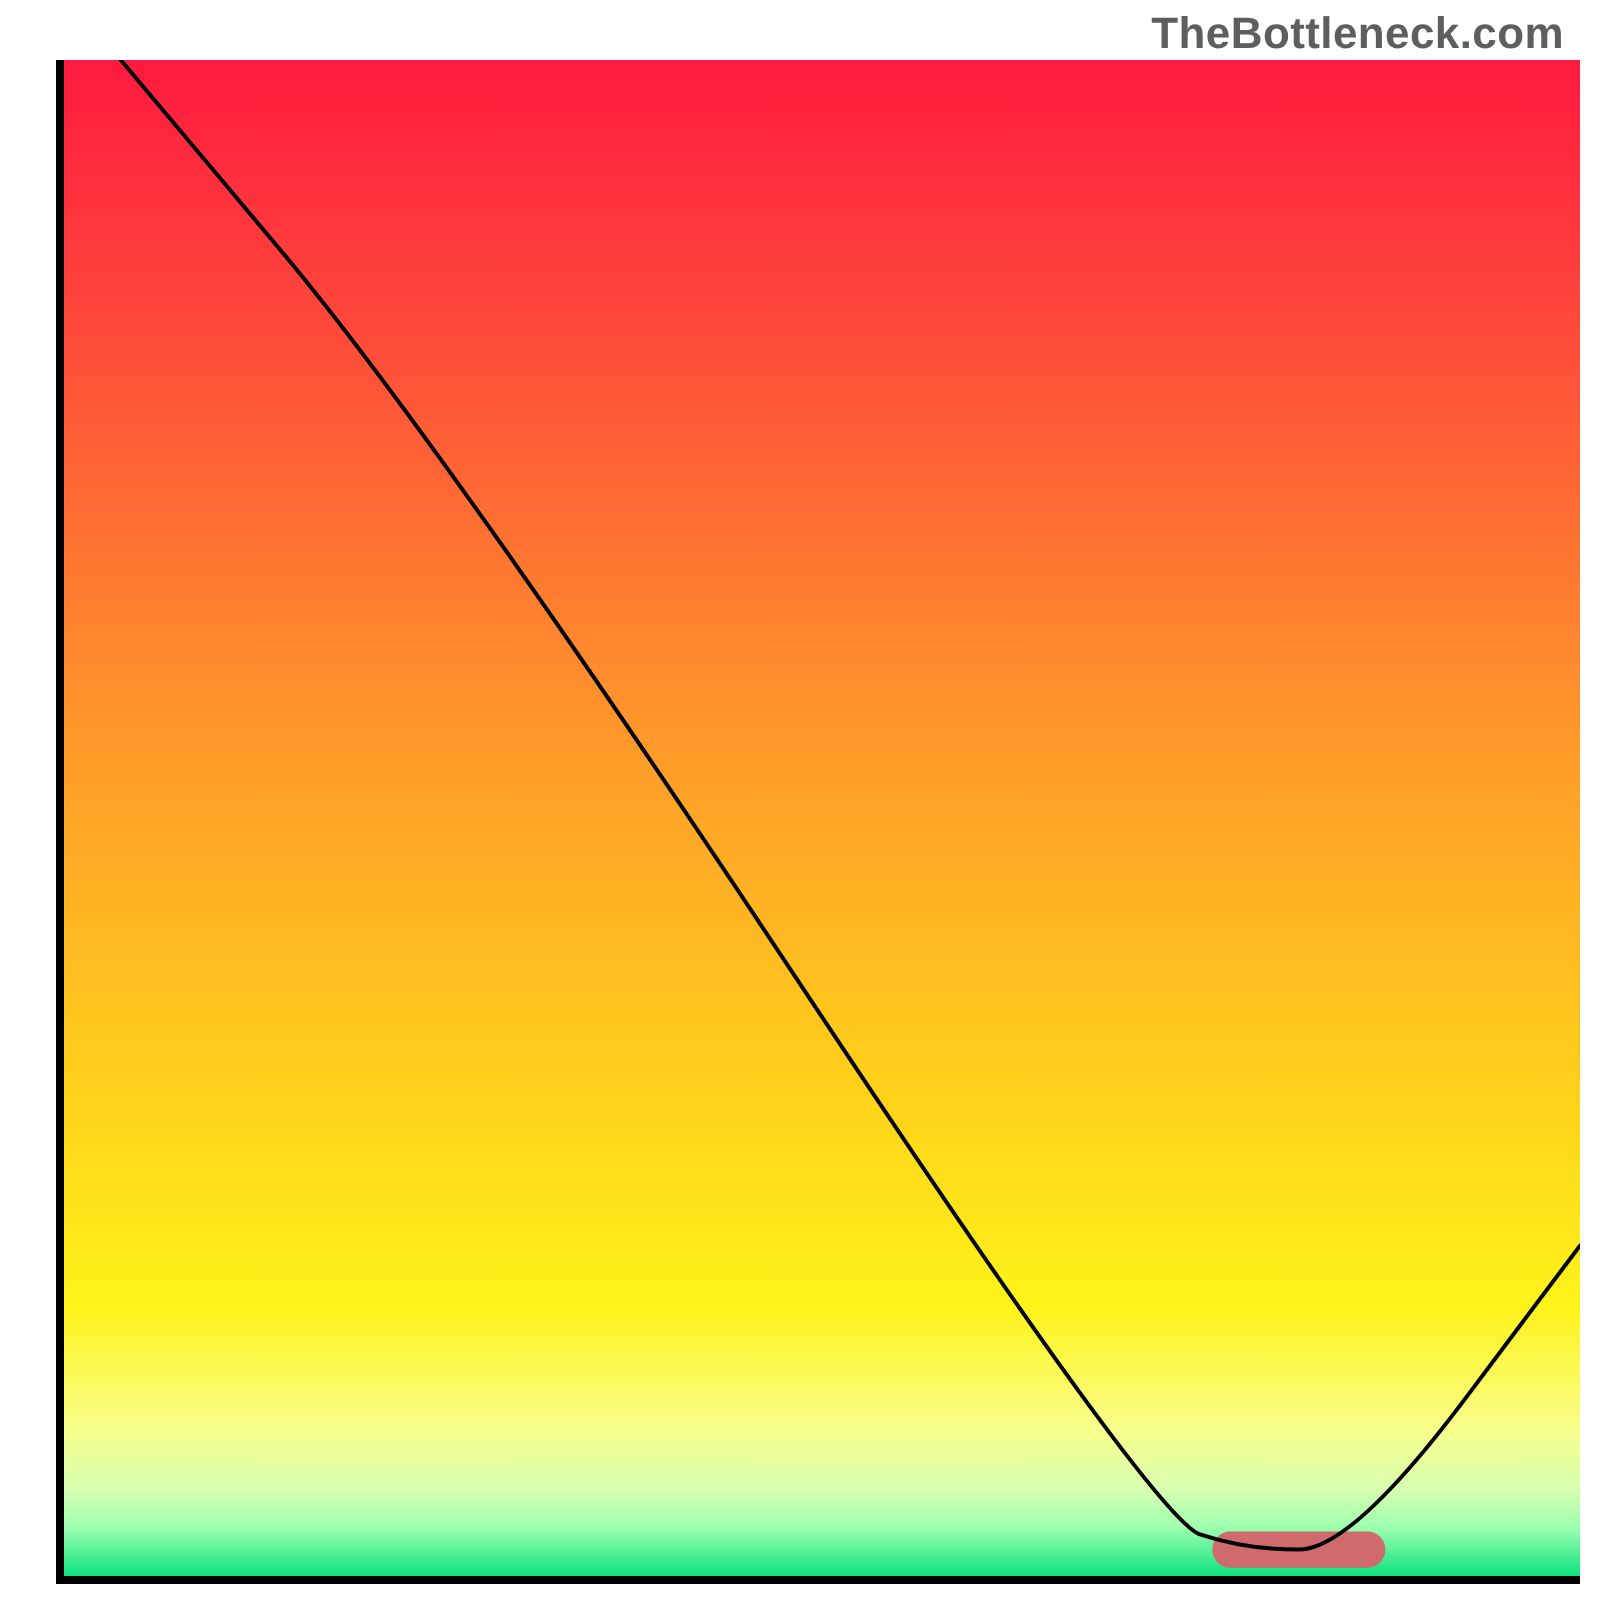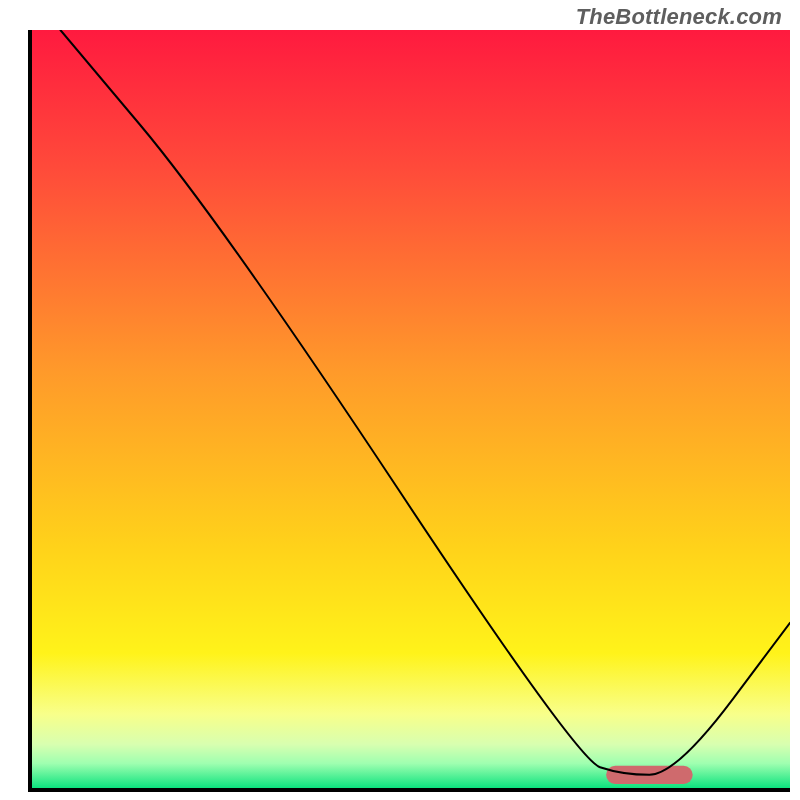--- a/index.html
+++ b/index.html
@@ -1,21 +1,20 @@
 <!DOCTYPE html>
 <html><head>
 <meta charset="utf-8">
 <style>
   * { margin: 0; padding: 0; box-sizing: border-box; }
   html, body { width: 800px; height: 800px; overflow: hidden; background: #fff; }
   .chart-wrap {
     position: relative;
     width: 800px;
     height: 735px;
-    font-style: italic;
   }
   .watermark {
     position: absolute;
     top: 4px;
     right: 18px;
     font-family: Arial, Helvetica, sans-serif;
     font-size: 22px;
     font-weight: 600;
     color: #5e5e5e;
     letter-spacing: 0.2px;

